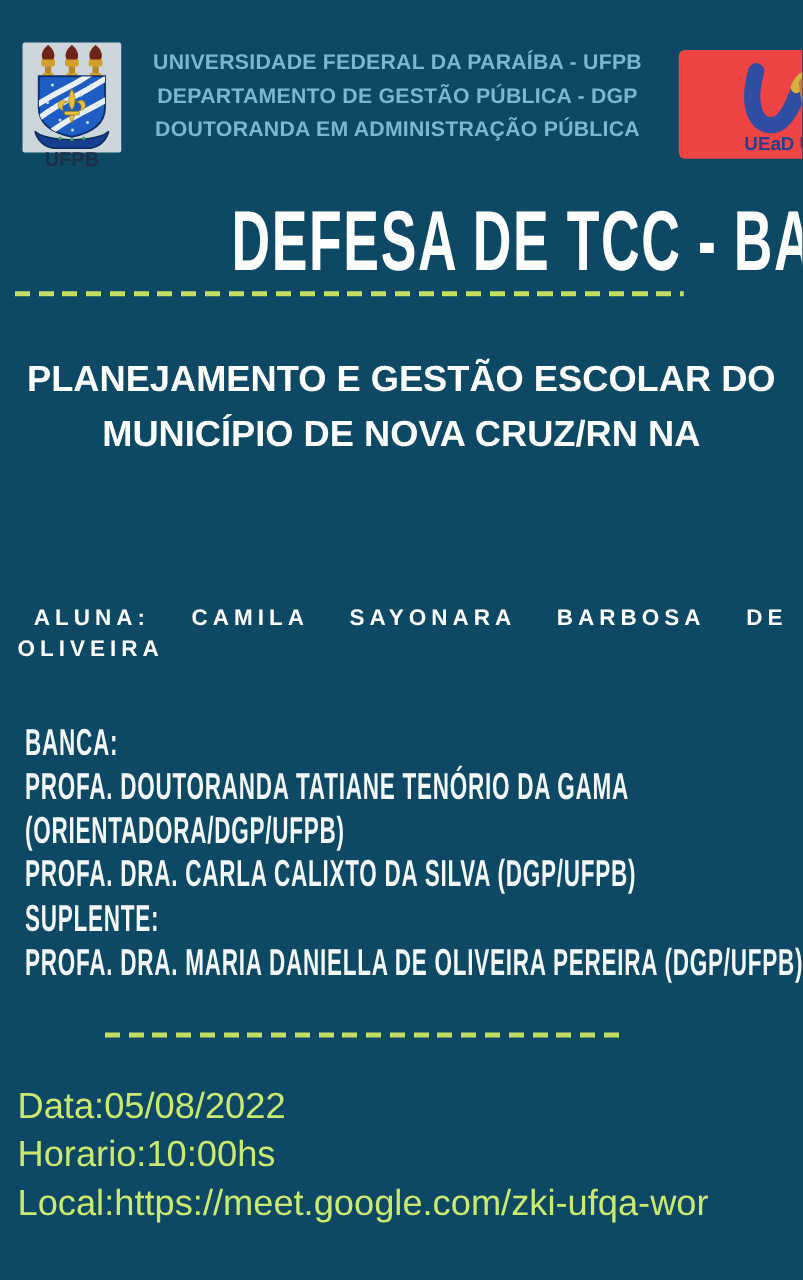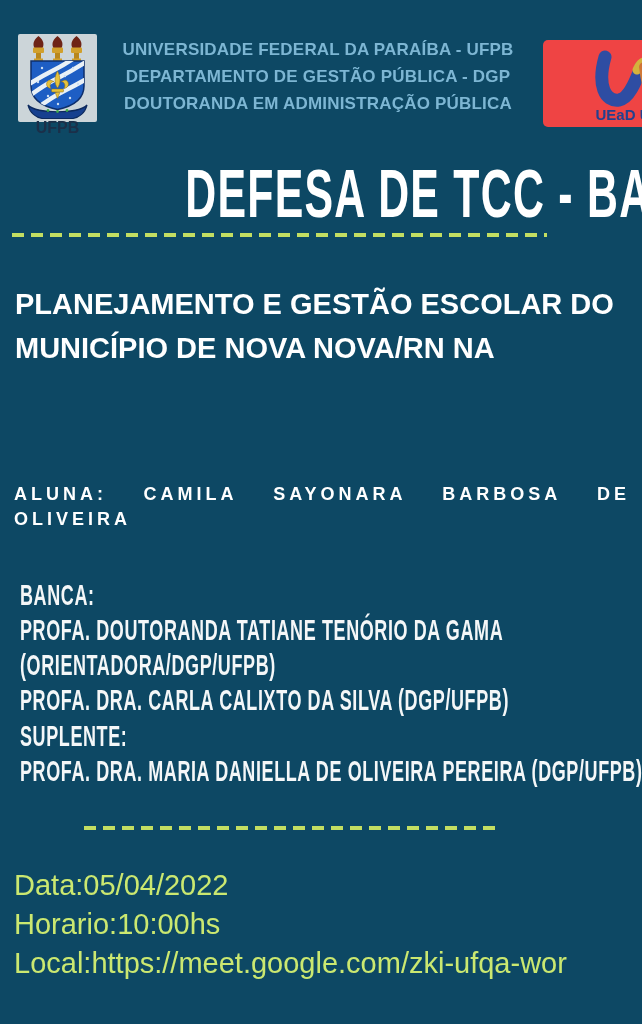--- a/index.html
+++ b/index.html
@@ -48,32 +48,32 @@
     position: absolute; height: 4px;
     background: repeating-linear-gradient(to right,
       #c3de62 0px, #c3de62 12px, rgba(0,0,0,0) 12px, rgba(0,0,0,0) 19px);
   }
   .dash-top { left: 12px; top: 233px; width: 535px; }
   .dash-bottom { left: 84px; top: 826px; width: 415px; }
 
   
   .thesis-title {
     position: absolute; left: 15px; top: 282px; width: 612px;
-    text-align: left;
+    text-align: center;
     font-weight: bold; font-size: 29px; line-height: 44px;
     color: #ffffff;
   }
 
   
   .student {
     position: absolute; left: 14px; top: 482px; width: 616px;
     font-weight: bold; font-size: 18px; line-height: 25px;
     letter-spacing: 4px; color: #ffffff;
   }
-  .student .justified { text-align: justify; text-align-last: justify; }
+  .student .justified { text-align: justify; text-align-last: justify; margin-left: 13px; }
 
   
   .committee { position: absolute; left: 20px; white-space: nowrap; }
   .banca-block { top: 577px; }
   .suplente-block { top: 718px; }
   .committee .line { line-height: 35px; height: 35px; }
   .committee .condensed {
     display: inline-block;
     transform: scaleX(0.60);
     transform-origin: 0 50%;
@@ -176,21 +176,21 @@
     </svg>
   </div>
 
   <div class="headline">
     <span class="condensed">DEFESA DE TCC - BAP/UFPB</span>
   </div>
   <div class="dash-line dash-top"></div>
 
   <div class="thesis-title">
     <div>PLANEJAMENTO E GESTÃO ESCOLAR DO</div>
-    <div>MUNICÍPIO DE NOVA NOVA/RN NA</div>
+    <div>MUNICÍPIO DE NOVA CRUZ/RN NA</div>
   </div>
 
   <div class="student">
     <div class="justified">ALUNA: CAMILA SAYONARA BARBOSA DE</div>
     <div>OLIVEIRA</div>
   </div>
 
   <div class="committee banca-block">
     <div class="line"><span class="condensed">BANCA:</span></div>
     <div class="line"><span class="condensed">PROFA. DOUTORANDA TATIANE TENÓRIO DA GAMA</span></div>
@@ -199,18 +199,18 @@
   </div>
 
   <div class="committee suplente-block">
     <div class="line"><span class="condensed">SUPLENTE:</span></div>
     <div class="line"><span class="condensed">PROFA. DRA. MARIA DANIELLA DE OLIVEIRA PEREIRA (DGP/UFPB)</span></div>
   </div>
 
   <div class="dash-line dash-bottom"></div>
 
   <div class="footer">
-    <div>Data:05/04/2022</div>
+    <div>Data:05/08/2022</div>
     <div>Horario:10:00hs</div>
     <div>Local:https://meet.google.com/zki-ufqa-wor</div>
   </div>
 
 </div>
 
 </body></html>

